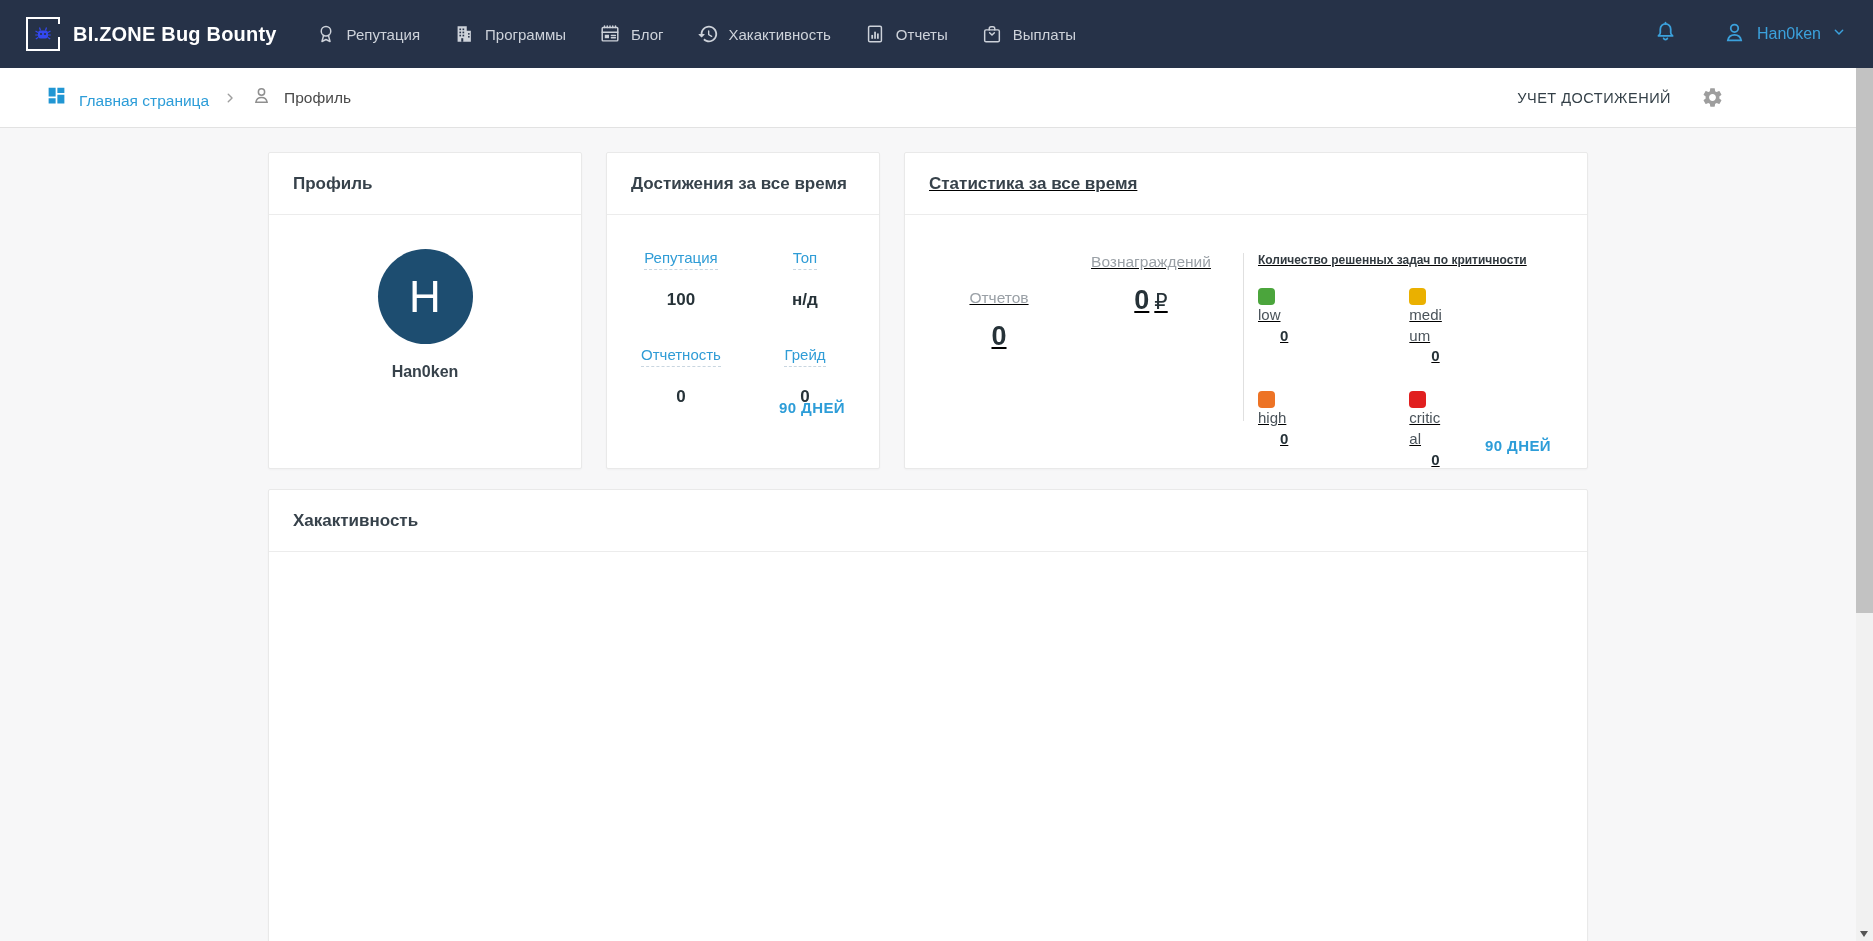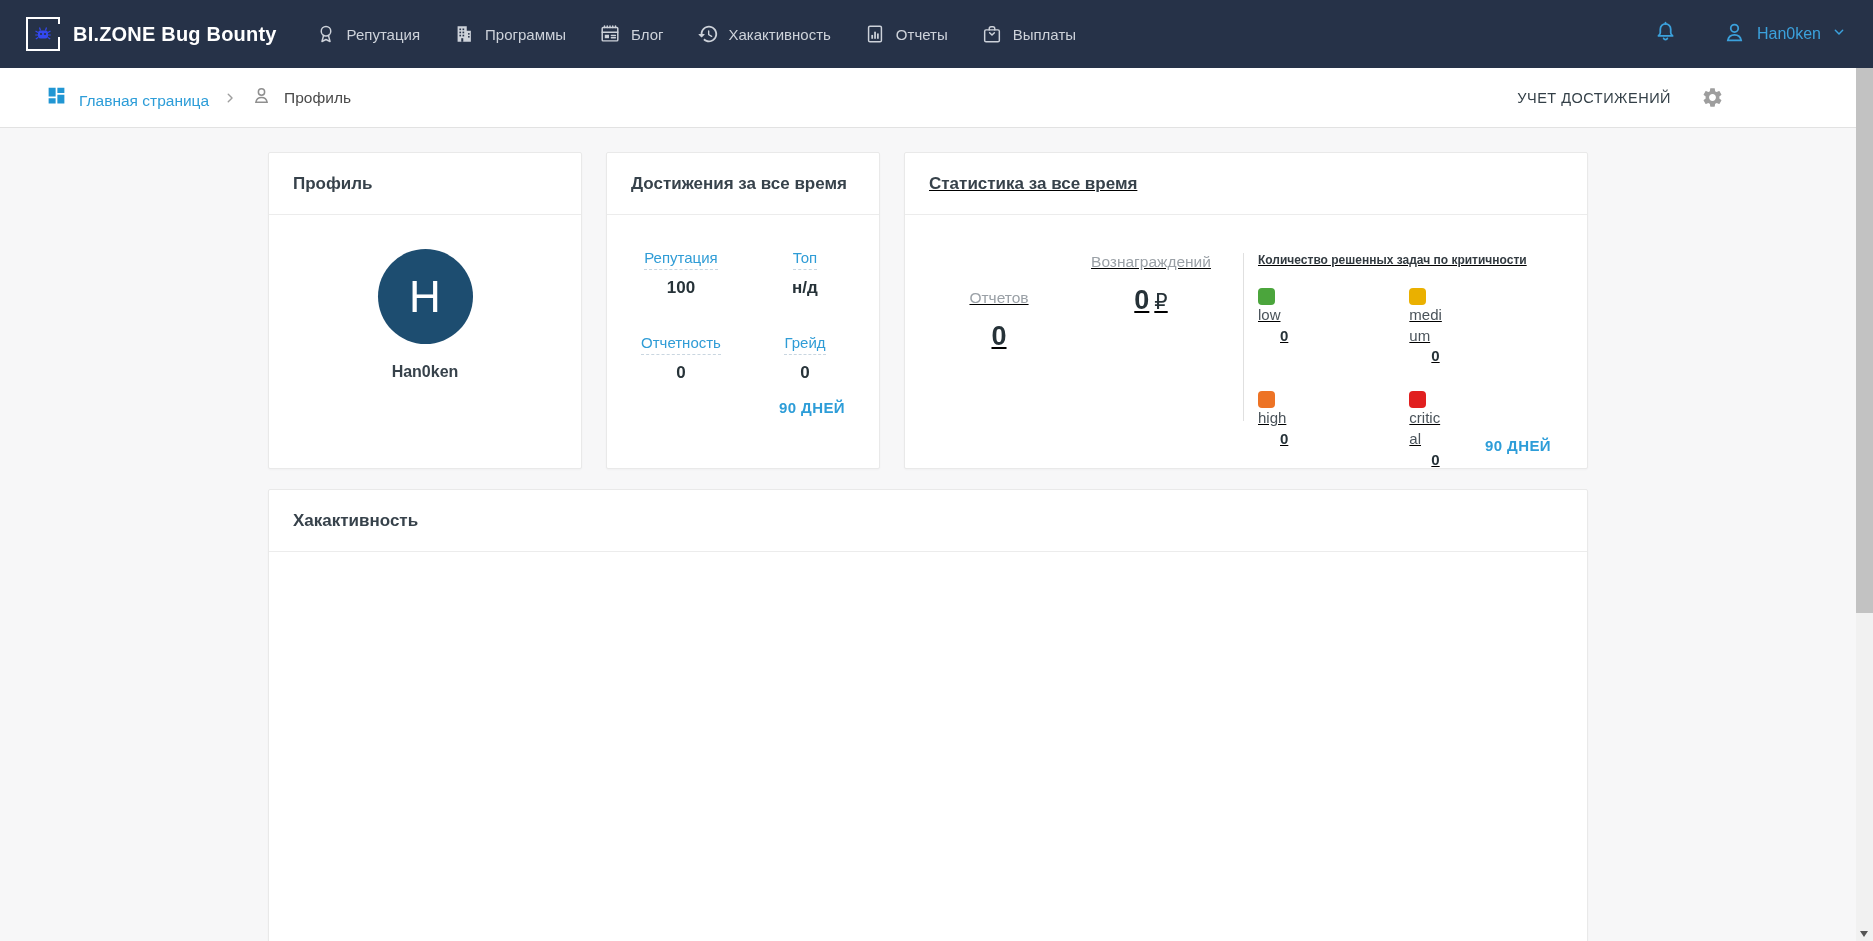--- a/index.html
+++ b/index.html
@@ -45,21 +45,21 @@
   .profile-body { display:flex; flex-direction:column; align-items:center; padding-top:34px; }
   .avatar { width:95px; height:95px; border-radius:50%; background:#1d4d70; color:#fff;
             display:flex; align-items:center; justify-content:center; font-size:44px; }
   .username { margin-top:19px; font-size:16px; font-weight:bold; color:#37424b; }
 
   
   .achv-grid { display:grid; grid-template-columns:1fr 1fr; row-gap:36px; padding:34px 12px 0; }
   .achv-cell { text-align:center; }
   .metric-label { display:inline-block; color:#2f9cd6; font-size:15px; cursor:pointer;
                   border-bottom:1px dashed #c9d6e0; padding-bottom:3px; }
-  .metric-value { margin-top:8px; font-size:17px; font-weight:bold; color:#263238; }
+  .metric-value { margin-top:20px; font-size:17px; font-weight:bold; color:#263238; }
   .period-link { position:absolute; color:#2d9dd8; font-size:15px; font-weight:bold;
                  letter-spacing:.4px; cursor:pointer; }
   .c-achv .period-link { right:34px; bottom:52px; }
   .c-stats .period-link { right:36px; bottom:14px; }
 
   
   .stats-body { display:flex; padding-top:38px; }
   .big-stat { text-align:center; }
   .big-stat.reports { width:132px; margin-left:28px;margin-top:36px; }
   .big-stat.rewards { width:172px; }

